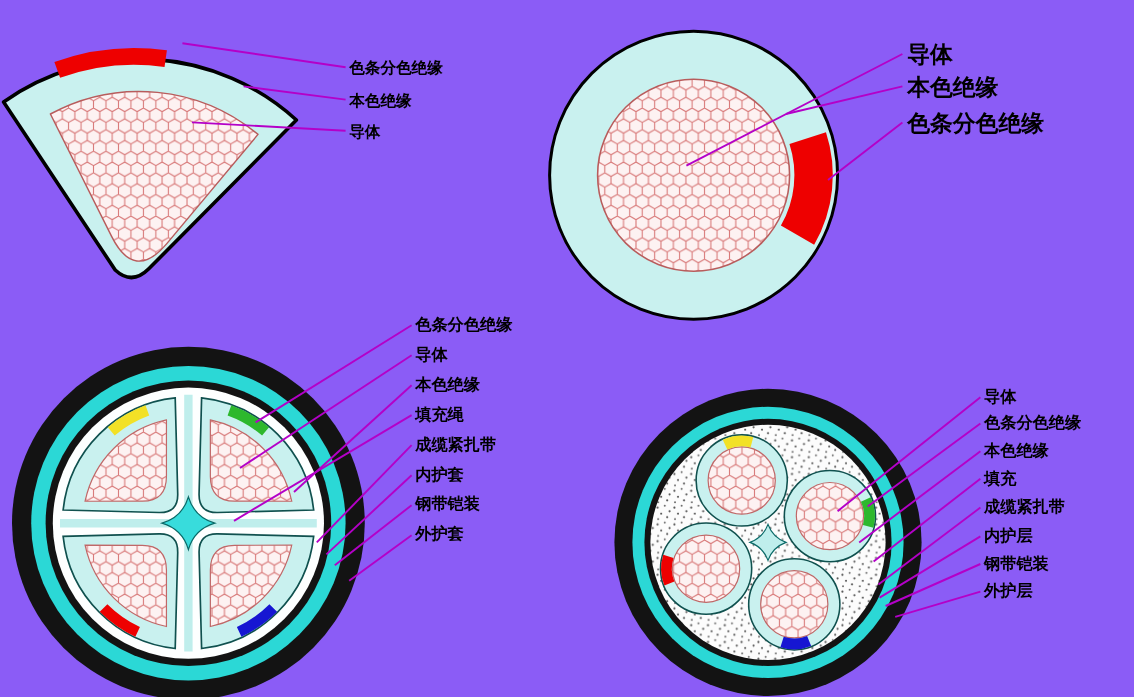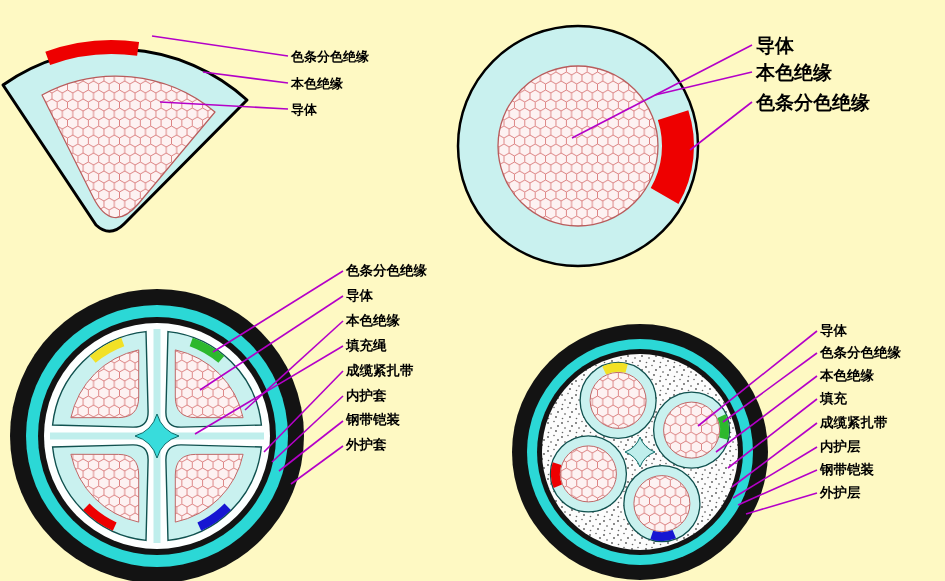--- a/index.html
+++ b/index.html
@@ -1,16 +1,16 @@
 <!DOCTYPE html>
 <html><head>
 <meta charset="utf-8">
 <style>
   html,body{margin:0;padding:0;background:#fff;}
-  #stage{position:relative;width:945px;height:581px;background:#fef9c3;overflow:hidden;
+  #stage{position:relative;width:945px;height:581px;background:#8b5cf6;overflow:hidden;
          font-family:"DejaVu Sans",sans-serif;}
   svg text{font-family:"DejaVu Sans",sans-serif;font-weight:bold;fill:#000;}
   .lbl-s{font-size:13px;}
   .lbl-l{font-size:19px;}
   .lbl-m{font-size:13.5px;}
   .leader{fill:none;stroke-width:1.6;}
   .stripe{fill:none;stroke-linecap:butt;}
 </style>
 </head>
 <body>

